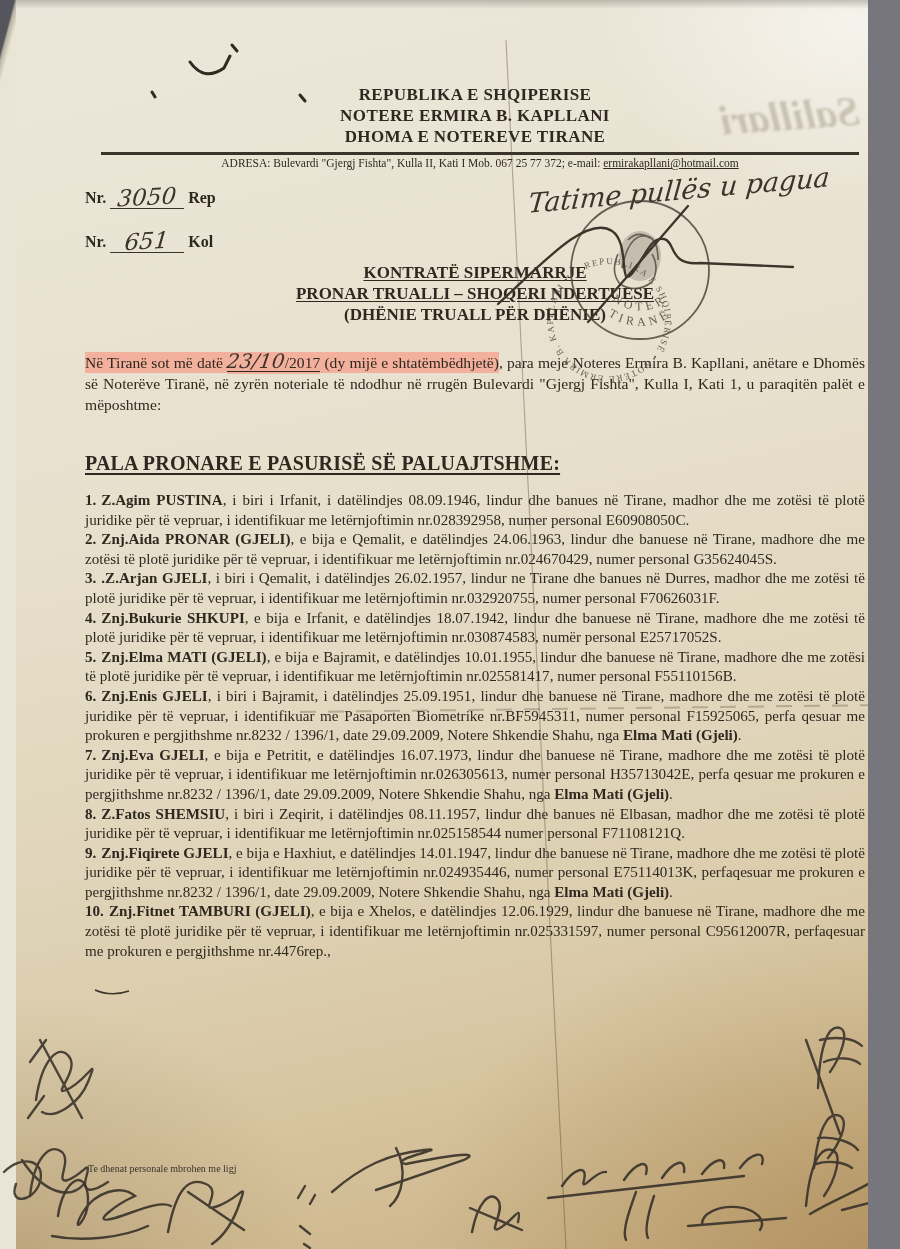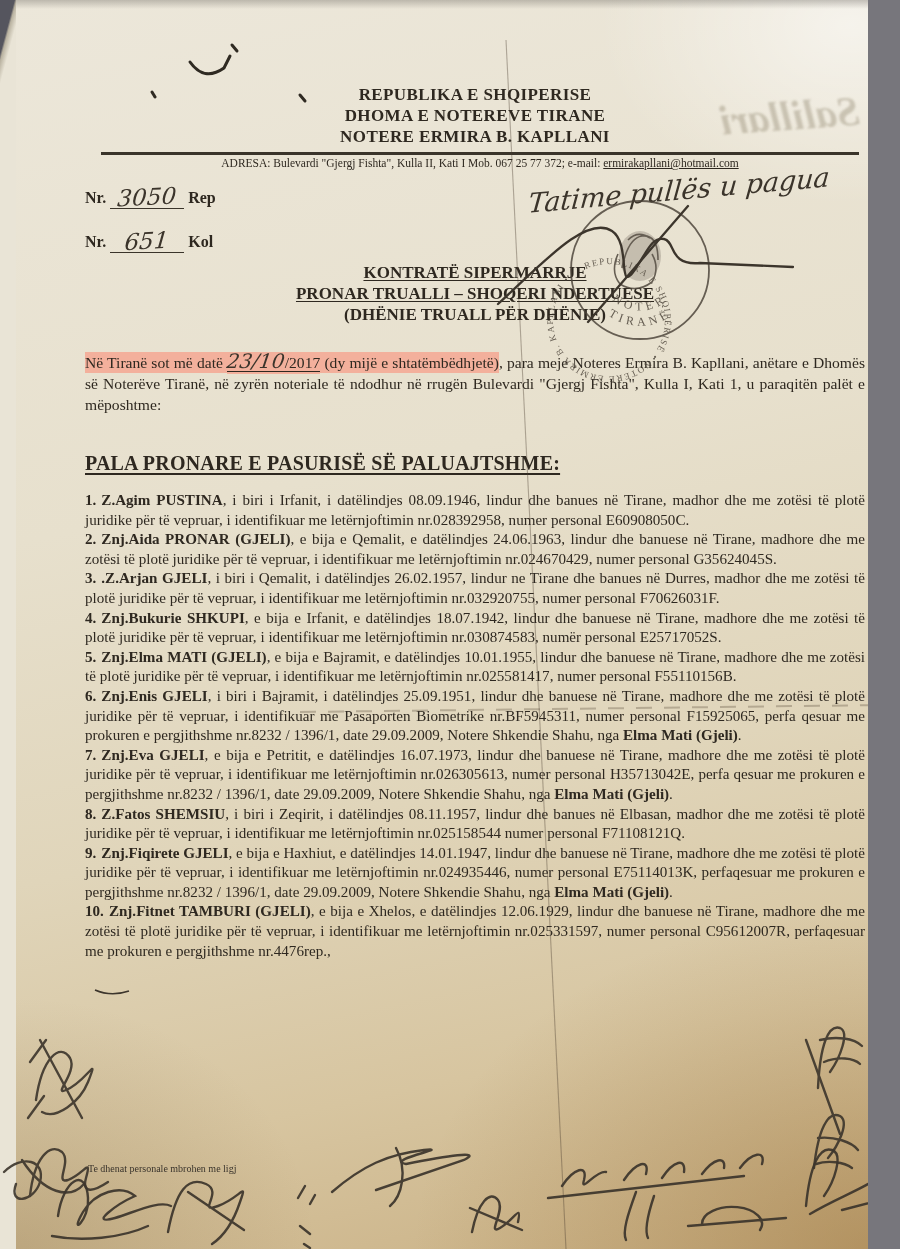--- a/index.html
+++ b/index.html
@@ -63,22 +63,22 @@
 
 <div class="page">
   <div class="paper"></div>
 
   <div class="bleed">Salillari</div>
 
   <div class="content">
 
     <div class="hdr">
       <div>REPUBLIKA E SHQIPERISE</div>
+      <div>NOTERE ERMIRA B. KAPLLANI</div>
       <div>DHOMA E NOTEREVE TIRANE</div>
-      <div>NOTERE ERMIRA B. KAPLLANI</div>
     </div>
 
     <div class="addr"><span>ADRESA: Bulevardi "Gjergj Fishta", Kulla II, Kati I  Mob. 067 25 77 372;</span><span>  e-mail: </span><span class="email">ermirakapllani@hotmail.com</span></div>
 
     <div class="reg" style="top:182px;">
       <span>Nr.</span>
       <span class="slot"><span class="hand">3050</span></span>
       <span>Rep</span>
     </div>
 

